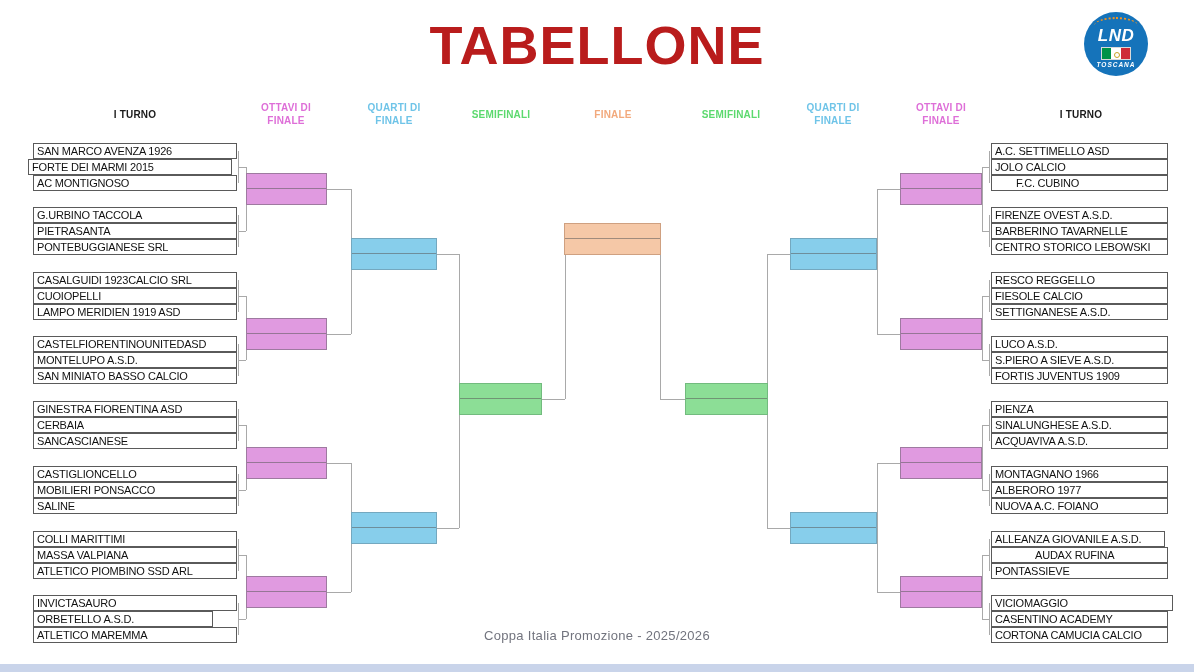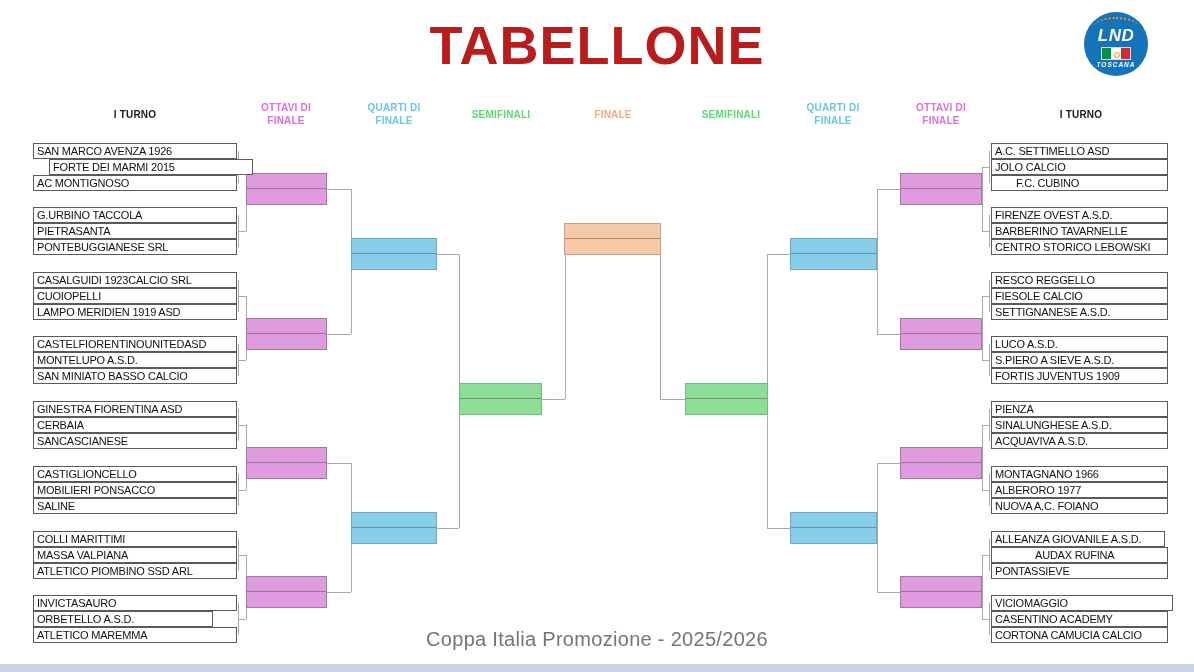--- a/index.html
+++ b/index.html
@@ -11,21 +11,21 @@
        justify-content:center;text-align:center;font-size:10px;font-weight:bold;
        line-height:13px;letter-spacing:.2px;}
   .team{position:absolute;height:16px;background:#fff;border:1px solid #5a5a5a;
         box-sizing:border-box;font-size:11px;line-height:14px;padding-left:3px;
         color:#111;white-space:nowrap;overflow:hidden;letter-spacing:-0.2px;}
   .mbox{position:absolute;box-sizing:border-box;border:1px solid;}
   .mbox .half{position:absolute;left:0;top:0;width:100%;height:50%;box-sizing:border-box;
         border-bottom:1px solid rgba(90,90,90,.55);}
   .ln{position:absolute;background:#a9a9a9;}
   #footer{position:absolute;left:0;top:628px;width:1194px;text-align:center;
-          font-size:20px;color:#72747e;letter-spacing:.3px;}
+          font-size:13px;color:#72747e;letter-spacing:.3px;}
   #bottom-strip{position:absolute;left:0;bottom:0;width:1194px;height:8px;background:#c9d4ea;}
   
   #logo{position:absolute;left:1084px;top:12px;width:64px;height:64px;border-radius:50%;
         background:#1573ba;display:flex;flex-direction:column;align-items:center;
         justify-content:center;color:#fff;}
   #logo .arc{position:absolute;top:5px;left:10px;width:44px;height:16px;
         border-top:2px dotted #f7941e;border-radius:50% 50% 0 0;}
   #logo .lnd{font-size:17px;font-weight:bold;font-style:italic;letter-spacing:.5px;
         margin-top:6px;}
   #logo .flag{width:30px;height:13px;display:flex;border:1px solid #d9d9d9;
@@ -170,21 +170,21 @@
     <div class="mbox" style="left: 459px; top: 383px; width: 83px; height: 32px; background: rgb(140, 222, 150); border-color: rgb(114, 187, 126);">
       <div class="half"></div>
     </div>
     <div class="mbox" style="left: 685px; top: 383px; width: 83px; height: 32px; background: rgb(140, 222, 150); border-color: rgb(114, 187, 126);">
       <div class="half"></div>
     </div>
     <div class="mbox" style="left: 564px; top: 223px; width: 97px; height: 32px; background: rgb(245, 200, 167); border-color: rgb(207, 160, 128);">
       <div class="half"></div>
     </div>
     <div class="team" style="left: 33px; top: 143px; width: 204px; border-color: rgb(90, 90, 90);">SAN MARCO AVENZA 1926</div>
-    <div class="team" style="left: 49px; top: 159px; width: 204px; border-color: rgb(90, 90, 90);">FORTE DEI MARMI 2015</div>
+    <div class="team" style="left: 28px; top: 159px; width: 204px; border-color: rgb(90, 90, 90);">FORTE DEI MARMI 2015</div>
     <div class="team" style="left: 33px; top: 175px; width: 204px; border-color: rgb(90, 90, 90);">AC MONTIGNOSO</div>
     <div class="team" style="left: 33px; top: 207px; width: 204px; border-color: rgb(90, 90, 90);">G.URBINO TACCOLA</div>
     <div class="team" style="left: 33px; top: 223px; width: 204px; border-color: rgb(90, 90, 90);">PIETRASANTA</div>
     <div class="team" style="left: 33px; top: 239px; width: 204px; border-color: rgb(90, 90, 90);">PONTEBUGGIANESE SRL</div>
     <div class="team" style="left: 33px; top: 272px; width: 204px; border-color: rgb(90, 90, 90);">CASALGUIDI 1923CALCIO SRL</div>
     <div class="team" style="left: 33px; top: 288px; width: 204px; border-color: rgb(90, 90, 90);">CUOIOPELLI</div>
     <div class="team" style="left: 33px; top: 304px; width: 204px; border-color: rgb(90, 90, 90);">LAMPO MERIDIEN 1919 ASD</div>
     <div class="team" style="left: 33px; top: 336px; width: 204px; border-color: rgb(90, 90, 90);">CASTELFIORENTINOUNITEDASD</div>
     <div class="team" style="left: 33px; top: 352px; width: 204px; border-color: rgb(90, 90, 90);">MONTELUPO A.S.D.</div>
     <div class="team" style="left: 33px; top: 368px; width: 204px; border-color: rgb(90, 90, 90);">SAN MINIATO BASSO CALCIO</div>

